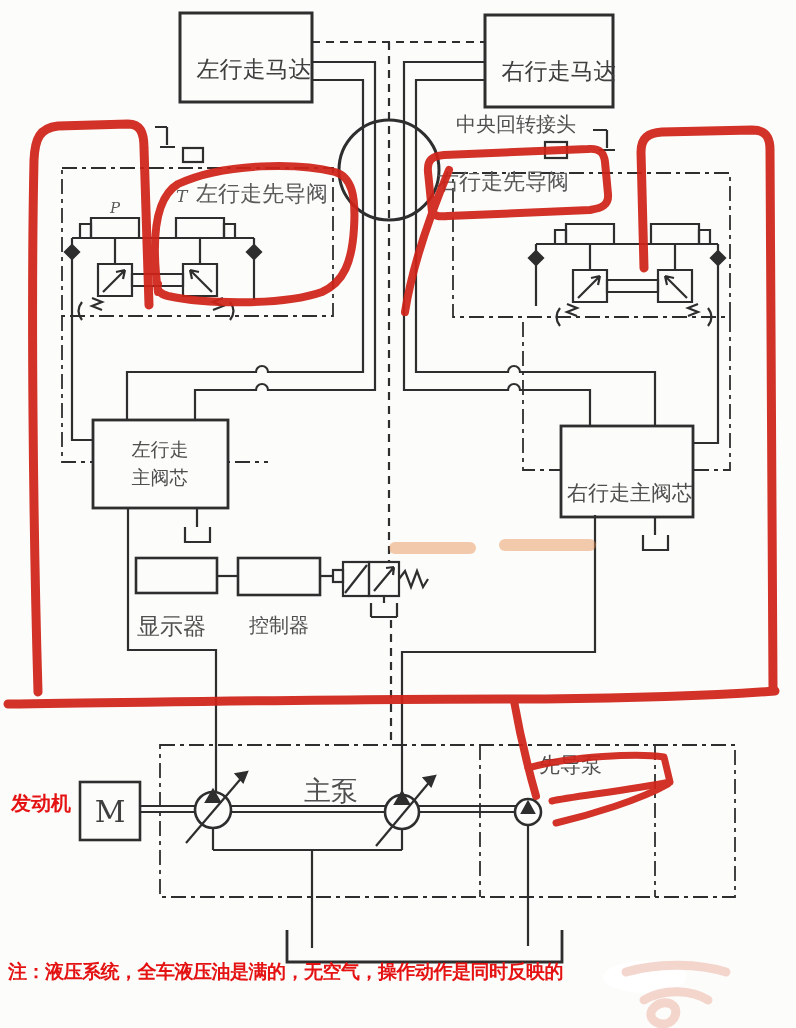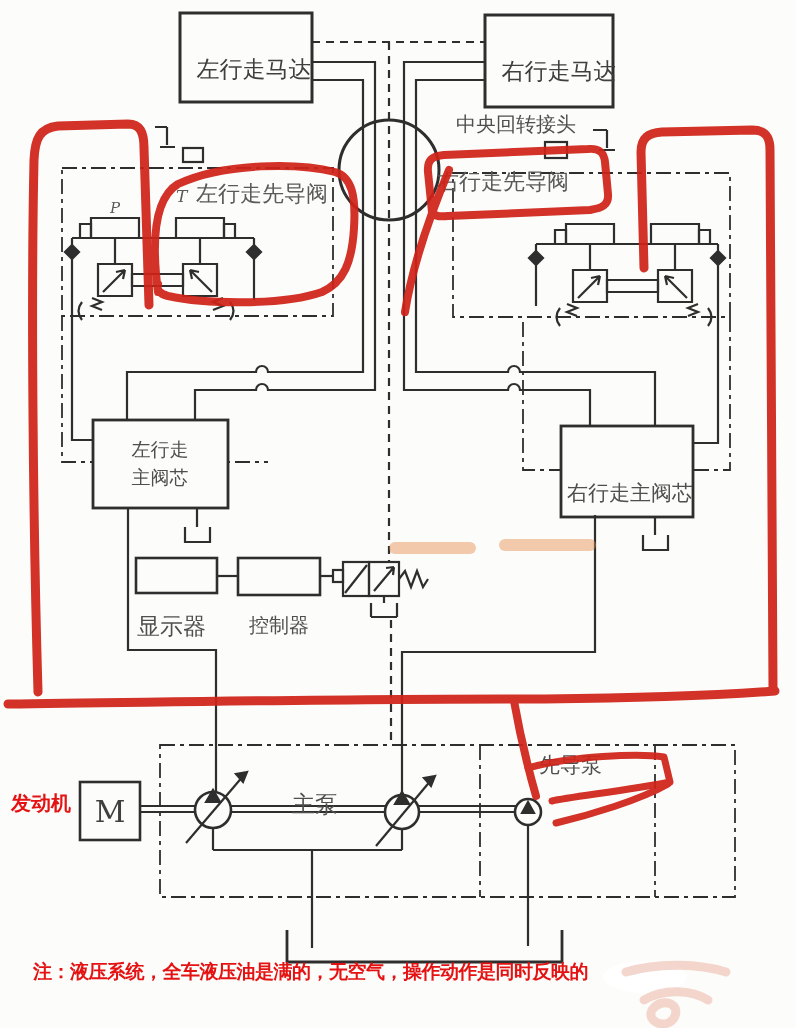--- a/index.html
+++ b/index.html
@@ -137,24 +137,24 @@
     <div>左行走</div>
     <div>主阀芯</div>
   </div>
   <div class="lbl" style="left:567px;top:481px;font-size:21px;font-family:Liberation Serif, serif;">右行走主阀芯</div>
 
   <div class="lbl center" style="left:238px;top:565px;width:82px;font-size:20px;margin-top:48px;">控制器</div>
   <div class="lbl" style="left:129px;top:613px;font-size:23px;padding-left:8px;">显示器</div>
 
   <div class="lbl" style="left:11px;top:791px;font-size:20px;font-weight:bold;color:#e41212;">发动机</div>
   <div class="lbl center serif" style="left:80px;top:794px;width:60px;font-size:30px;color:#3f3f3f;">M</div>
-  <div class="lbl" style="left:292px;top:775px;font-size:23px;margin-top:16px;">主泵</div>
+  <div class="lbl" style="left:304px;top:775px;font-size:27px;">主泵</div>
   <div class="lbl" style="left:539px;top:752px;font-size:21px;">先导泵</div>
 
-  <div class="lbl" style="left:8px;top:961px;font-size:19px;font-weight:bold;color:#e41212;letter-spacing:-0.5px;margin-left:25px;">注：液压系统，全车液压油是满的，无空气，操作动作是同时反映的</div>
+  <div class="lbl" style="left:8px;top:961px;font-size:19px;font-weight:bold;color:#e41212;letter-spacing:-0.5px;">注：液压系统，全车液压油是满的，无空气，操作动作是同时反映的</div>
 
   <svg id="annotations" width="796" height="1028" viewBox="0 0 796 1028">
 
     <g>
       <ellipse cx="645" cy="977" rx="42" ry="16" fill="rgba(255,255,255,0.85)"></ellipse>
       <g stroke="#f0c9bd" stroke-width="9" fill="none" stroke-linecap="round" opacity="0.75">
         <path d="M626,972 C660,962 700,964 726,972"></path>
         <path d="M644,1000 C664,988 692,990 708,1000"></path>
         <path d="M652,1010 c10,-14 30,-6 22,8 c-8,12 -28,4 -22,-8"></path>
       </g>

